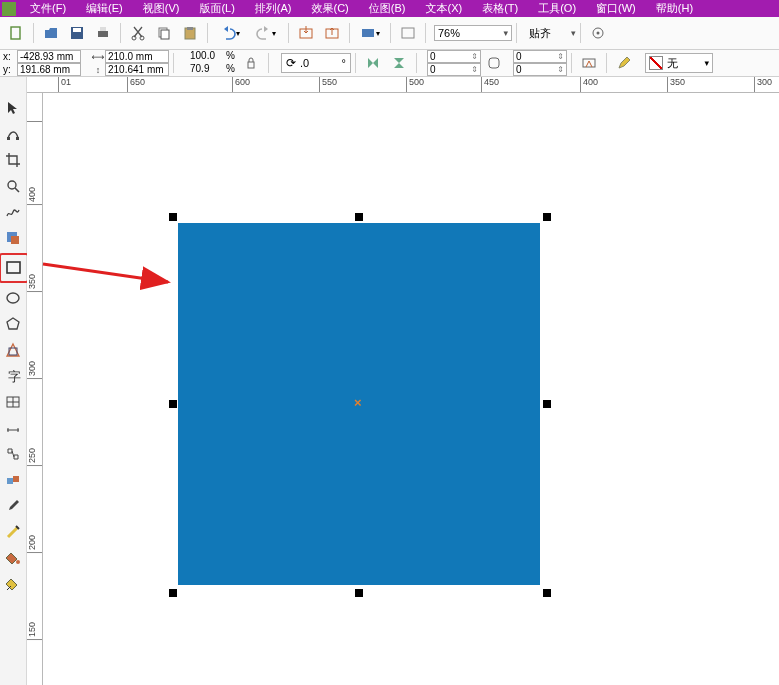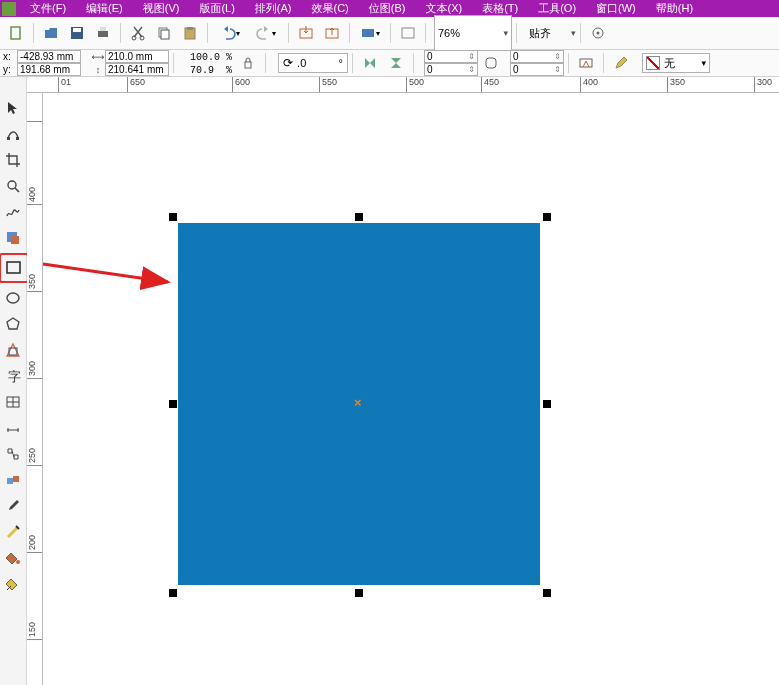--- a/index.html
+++ b/index.html
@@ -7,38 +7,38 @@
   
   
   .menubar { background: #a21caf; height: 17px; display: flex; align-items: center; padding-left: 20px; }
   .menubar .app-icon { position: absolute; left: 2px; top: 2px; width: 14px; height: 14px; background: #6a9e3e; }
   .menubar span { color: #fff; font-size: 11px; padding: 0 10px; cursor: default; }
   
   
   .toolbar1 { height: 33px; border-bottom: 1px solid #d0d0d0; display: flex; align-items: center; padding: 0 3px; background: #fafafa; }
   .tbtn { width: 24px; height: 24px; margin: 0 1px; display: inline-flex; align-items: center; justify-content: center; border: 1px solid transparent; }
   .sep { width: 1px; height: 20px; background: #d0d0d0; margin: 0 4px; }
-  .zoom-combo { width: 78px; height: 36px; border: 1px solid #b0b0b0; font-size: 11px; padding: 0 3px; margin-left: 4px; display: flex; align-items: center; justify-content: space-between; background: #fff; }
+  .zoom-combo { width: 78px; height: 16px; border: 1px solid #b0b0b0; font-size: 11px; padding: 0 3px; margin-left: 4px; display: flex; align-items: center; justify-content: space-between; background: #fff; }
   .zoom-combo::after { content:"▾"; font-size:9px; color:#555; }
   .snap-combo { display: inline-flex; align-items:center; margin-left: 8px; }
   .snap-combo .label { font-size:11px; margin-right:18px;}
   .snap-combo::after { content:"▾"; font-size:9px; color:#555; margin-left:2px;}
   
   
   .toolbar2 { height: 27px; border-bottom: 1px solid #d0d0d0; display: flex; align-items: center; padding: 0 3px; background: #fafafa; font-size:11px;}
   .coord { display:flex; flex-direction:column; margin-right:4px;}
   .coord-row { display:flex; align-items:center; height:13px;}
   .coord-label { width:14px; font-size:10px; }
   .coord-val { width:64px; border:1px solid #b0b0b0; height:13px; font-size:10px; padding:0 2px; text-align:left; background:#fff;}
   .dim { display:flex; flex-direction:column; margin-left:6px;}
   .dim-row { display:flex; align-items:center; height:13px;}
   .dim-icon { width:14px; text-align:center; font-size:9px; color:#444;}
   .dim-val { width:64px; border:1px solid #b0b0b0; height:13px; font-size:10px; padding:0 2px; background:#fff;}
   .scale { display:flex; flex-direction:column; margin-left:10px;}
-  .scale-row { display:flex; align-items:flex-end; height:13px;font-family:Liberation Mono, monospace;}
+  .scale-row { display:flex; align-items:flex-start; height:13px;}
   .scale-val { width:36px; text-align:left; font-size:10px; padding:0 2px;}
   .pct { font-size:10px; margin-left:2px;}
   .lock { margin-left:4px;}
   .rot { border:1px solid #b0b0b0; width:70px; height:20px; display:flex; align-items:center; font-size:11px; padding:0 4px; margin-left:8px; background:#fff;}
   .rot::before { content:"⟳"; margin-right:4px; font-size:12px;}
   .rot::after { content:"°"; margin-left:auto;}
   .spinpair { display:flex; flex-direction:column; margin-left:6px;}
   .spin { border:1px solid #b0b0b0; width:54px; height:13px; font-size:10px; padding:0 2px; display:flex; align-items:center; background:#fff;}
   .spin::after{ content:"⇕"; margin-left:auto; font-size:8px; color:#777;}
   .fill-combo { margin-left:8px; border:1px solid #b0b0b0; height:20px; width:68px; display:flex; align-items:center; padding:0 3px; background:#fff;}

